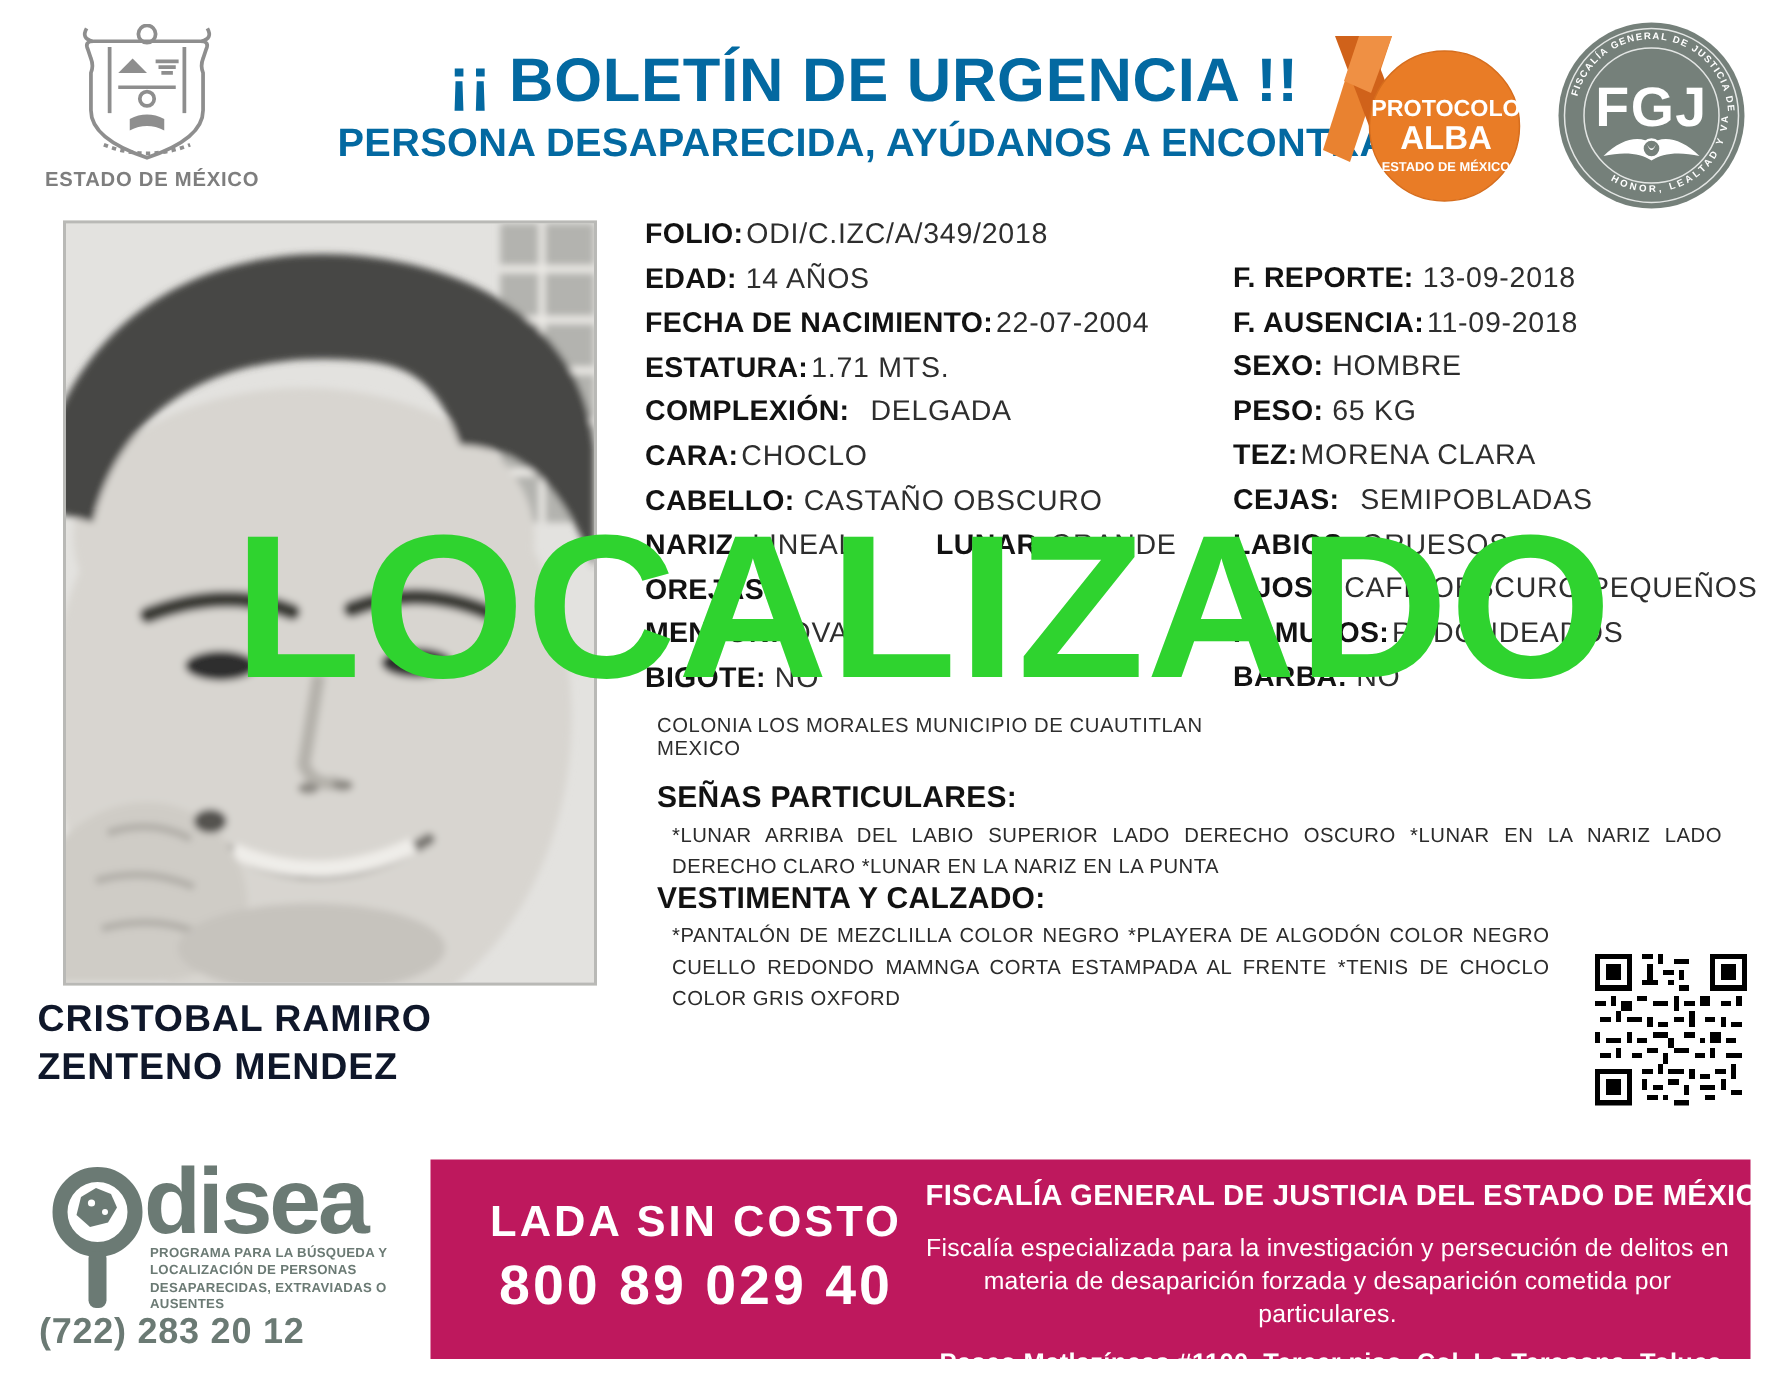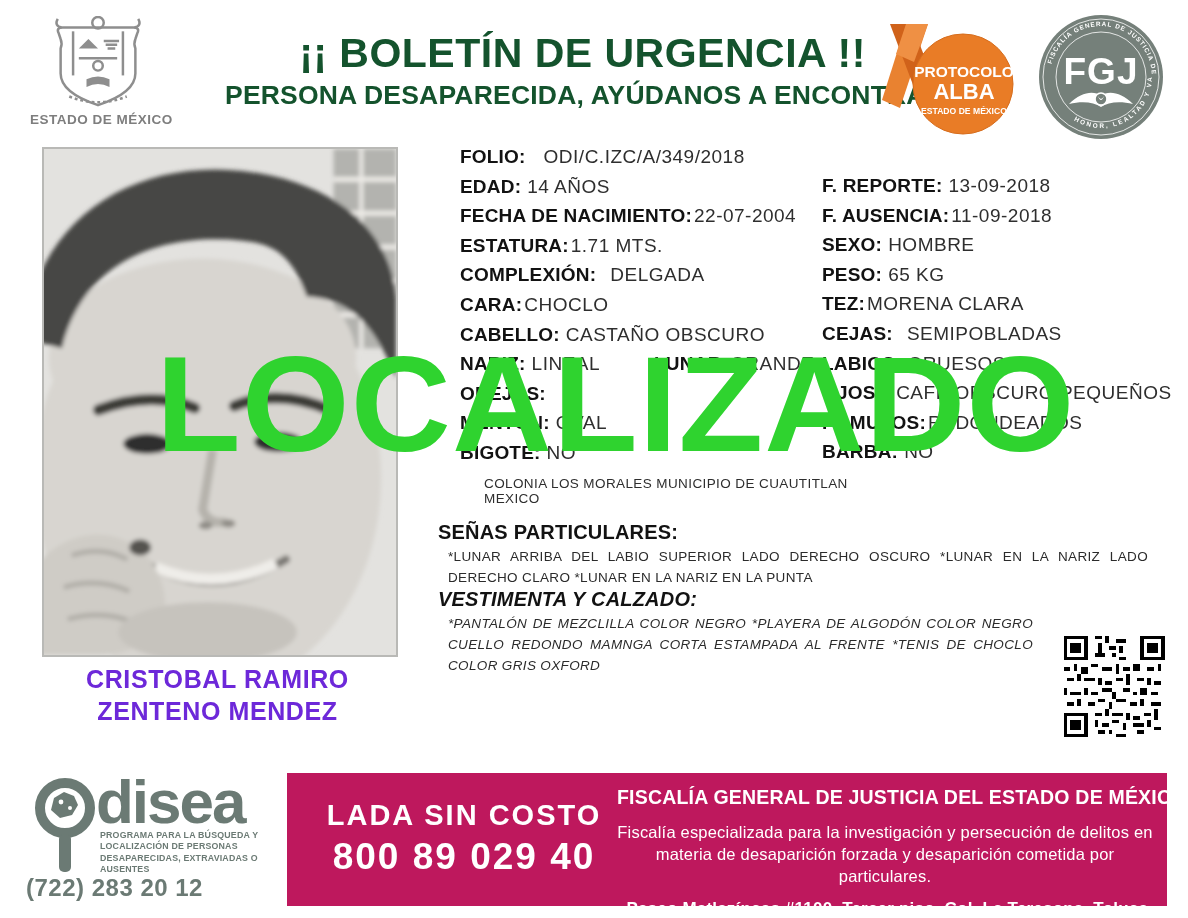--- a/index.html
+++ b/index.html
@@ -5,49 +5,49 @@
   * { margin:0; padding:0; box-sizing:border-box; }
   html,body { background:#fff; }
   body { font-family:"Liberation Sans", sans-serif; }
   .page { position:relative; width:1188px; height:918px; background:#fff; overflow:hidden; }
 
   
   .crest-block { position:absolute; left:30px; top:16px; width:135px; text-align:center; }
   .crest-block svg { display:block; margin:0 auto; }
   .crest-caption { margin-top:4px; font-size:13.5px; font-weight:700; color:#7e7e7e; letter-spacing:.5px; white-space:nowrap; }
 
-  .title-block { position:absolute; left:225px; top:30px; width:715px; text-align:center; color:#14532d; }
+  .title-block { position:absolute; left:225px; top:30px; width:715px; text-align:center; color:#0369a1; }
   .title-main { font-size:41px; font-weight:800; letter-spacing:.5px; white-space:nowrap; }
   .title-sub  { font-size:26.5px; font-weight:800; letter-spacing:.2px; margin-top:3px; white-space:nowrap; }
 
   .alba-logo { position:absolute; left:878px; top:22px; width:140px; height:115px; }
   .fgj-logo  { position:absolute; left:1036px; top:12px; width:130px; height:130px; }
 
   
   .photo-frame { position:absolute; left:42px; top:147px; width:356px; height:510px;
                  border:2px solid #b9b9b6; background:#e3e2df; }
   .photo-frame svg { display:block; width:100%; height:100%; }
 
-  .person-name { position:absolute; left:25px; top:663px; width:385px; text-align:center;
-                 font-size:25px; font-weight:800; color:#6d28d9; line-height:1.28; letter-spacing:.6px; }
+  .person-name { position:absolute; left:25px; top:663px; width:385px; text-align:left;
+                 font-size:25px; font-weight:800; color:#0f172a; line-height:1.28; letter-spacing:.6px; }
 
   
   .col { position:absolute; }
-  .col-left  { left:460px; top:146px; width:390px; }
+  .col-left  { left:430px; top:146px; width:390px; }
   .col-right { left:822px; top:175px; width:366px; }
   .frow { display:flex; align-items:baseline; height:29.6px; white-space:nowrap; }
   .flabel { font-size:19px; font-weight:800; color:#121212; letter-spacing:.2px; }
   .fvalue { font-size:19px; font-weight:400; color:#2e2e2e; letter-spacing:.5px; margin-left:6px; }
   .fvalue.gap { margin-left:14px; }
   .flabel2 { margin-left:54px; }
-  .lugar-value { font-size:13.5px; color:#2e2e2e; letter-spacing:.4px; margin:4px 0 0 24px; }
+  .lugar-value { font-size:13.5px; color:#2e2e2e; letter-spacing:.4px; margin:4px 0 0 8px; }
 
   .section { position:absolute; left:438px; }
   .sec-senas { top:521px; width:710px; }
-  .sec-vest  { top:588px; width:600px;font-style:italic; }
+  .sec-vest  { top:588px; width:600px; }
   .sec-title { font-size:20px; font-weight:800; color:#121212; letter-spacing:.2px; }
   .sec-body  { font-size:13.5px; color:#2b2b2b; letter-spacing:.35px; line-height:1.55;
                margin:3px 0 0 10px; text-align:justify; }
 
   
   .localizado { position:absolute; left:156px; top:336px; z-index:9; font-size:136px; font-weight:800;
                 color:#2fd32f; letter-spacing:1px; line-height:1; white-space:nowrap; transform:scaleX(1.02);
                 transform-origin:left top; }
 
   
@@ -179,21 +179,21 @@
   </div>
 
   <div class="person-name">
     <div>CRISTOBAL RAMIRO</div>
     <div>ZENTENO MENDEZ</div>
   </div>
 
   <div class="col col-left">
     <div class="frow">
       <span class="flabel">FOLIO:</span>
-      <span class="fvalue" style="margin-left:18px">ODI/C.IZC/A/349/2018</span>
+      <span class="fvalue" style="margin-left:2px">ODI/C.IZC/A/349/2018</span>
     </div>
     <div class="frow">
       <span class="flabel">EDAD:</span>
       <span class="fvalue">14 AÑOS</span>
     </div>
     <div class="frow">
       <span class="flabel">FECHA DE NACIMIENTO:</span>
       <span class="fvalue" style="margin-left:2px">22-07-2004</span>
     </div>
     <div class="frow">

